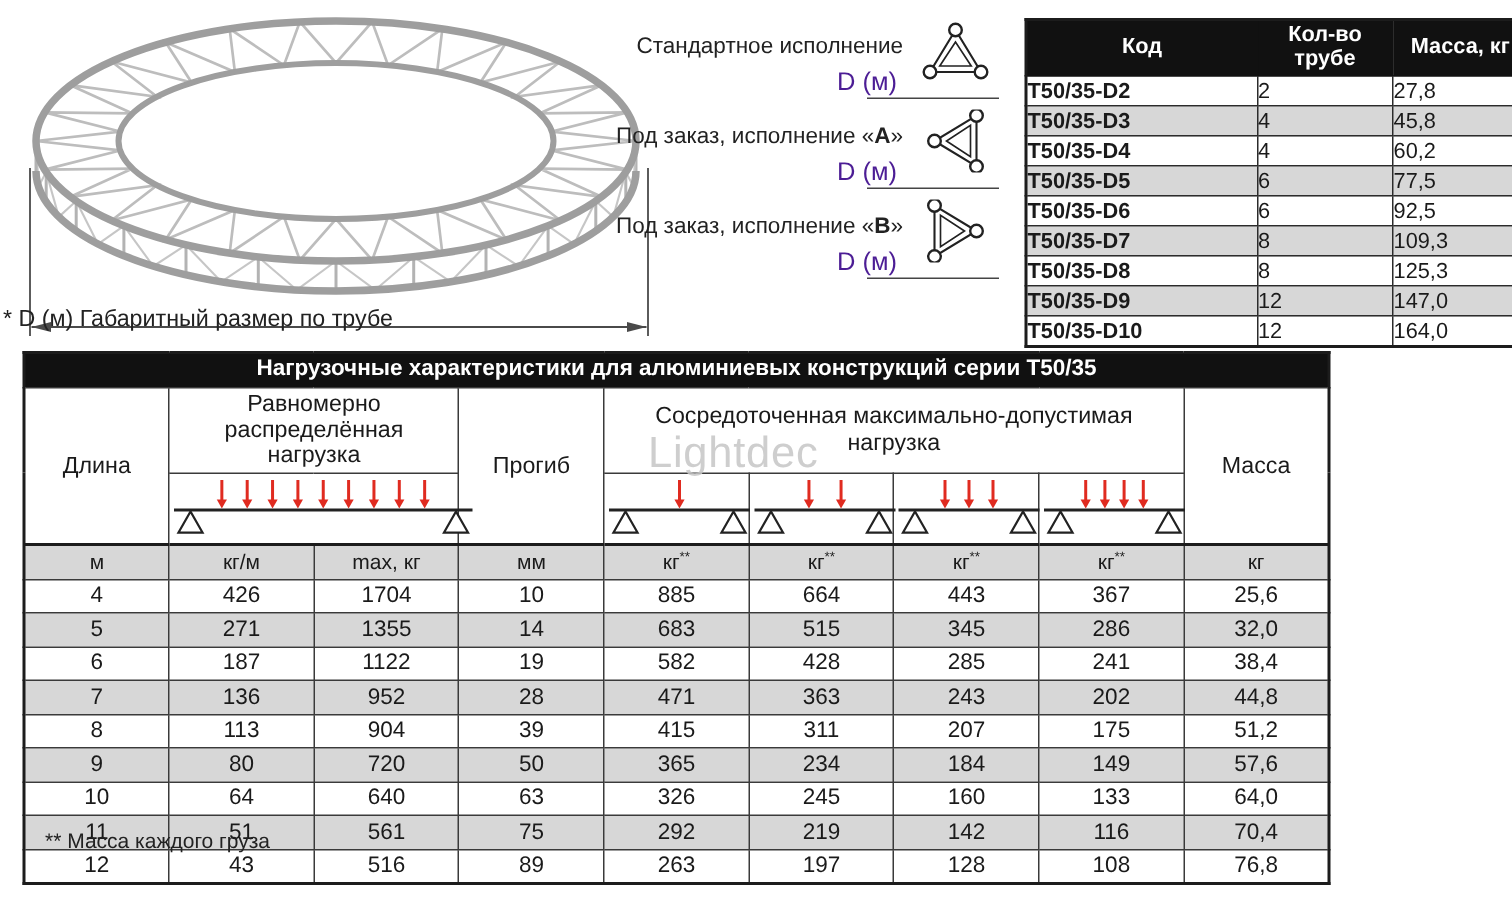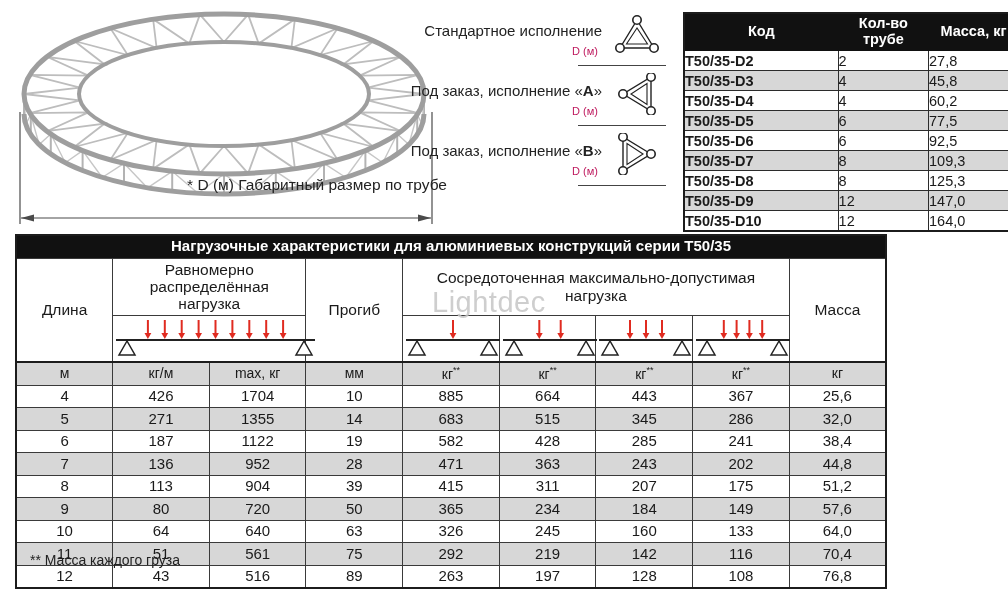--- a/index.html
+++ b/index.html
@@ -2,27 +2,27 @@
 <html><head>
 <meta charset="utf-8">
 <style>
   html,body{margin:0;padding:0;background:#fff;}
   .page{position:relative;width:1008px;height:601px;background:#ffffff;overflow:hidden;
         font-family:"Liberation Sans", sans-serif;color:#1a1a1a;}
 
   
   .ring-wrap{position:absolute;left:2px;top:6px;width:445px;height:195px;}
   .dim-svg{position:absolute;left:2px;top:112px;}
-  .dim-label{position:absolute;left:2px;top:176px;width:445px;text-align:right;
+  .dim-label{position:absolute;left:2px;top:204px;width:445px;text-align:left;
              font-size:15.5px;color:#222;}
 
   
   .exec{position:absolute;left:450px;width:218px;height:58px;}
   .exec .lbl{position:absolute;right:66px;top:10px;font-size:15px;white-space:nowrap;color:#222;}
-  .exec .dim{position:absolute;right:70px;top:33px;font-size:11px;color:#be185d;}
+  .exec .dim{position:absolute;right:70px;top:33px;font-size:17px;color:#4c1d95;}
   .exec .icon{position:absolute;right:8px;top:1px;width:46px;height:42px;}
   .exec::after{content:'';position:absolute;right:2px;bottom:4px;width:88px;border-bottom:1.3px solid #444;}
   .order-note{position:absolute;left:448px;top:190px;width:230px;font-size:14px;font-style:italic;
               color:#222;line-height:1.25;}
 
   
   .parts-table{position:absolute;left:683px;top:12px;width:337px;border-collapse:collapse;
                table-layout:fixed;border:2px solid #1c1c1c;}
   .parts-table th{background:#111111;color:#ffffff;font-size:14.5px;font-weight:bold;
                   height:36px;line-height:1.1;border:1px solid #111;padding:0 2px;}

